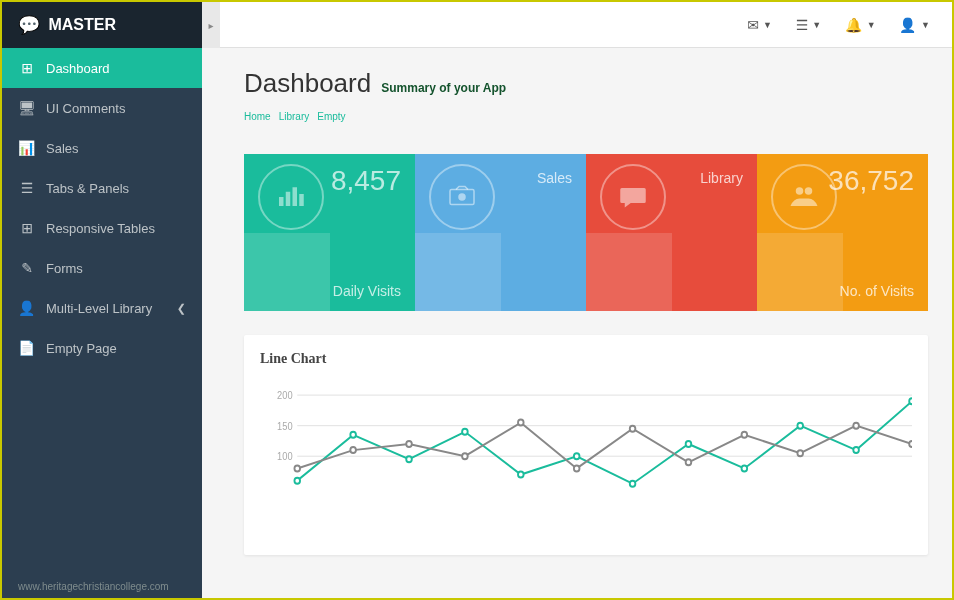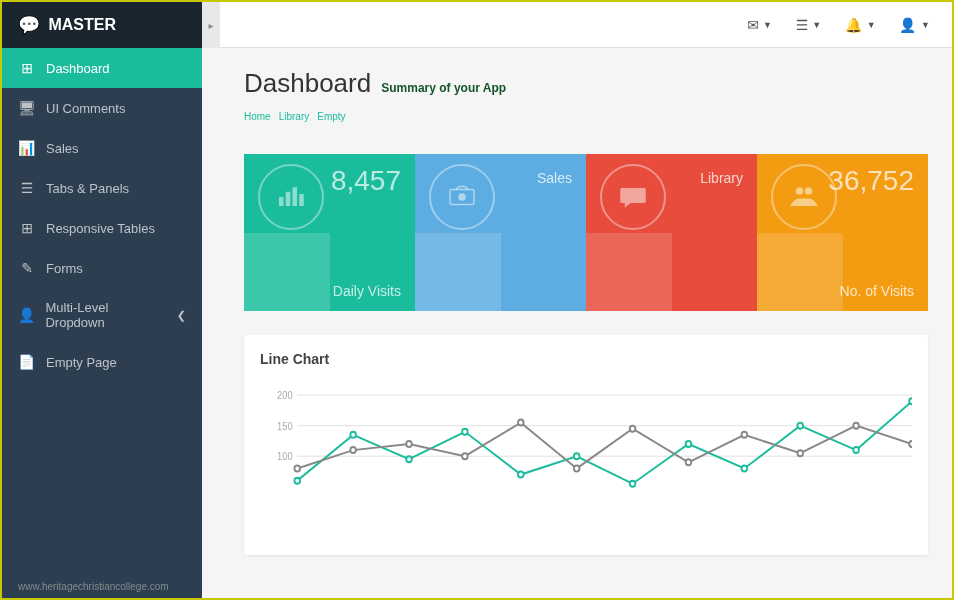--- a/index.html
+++ b/index.html
@@ -206,20 +206,21 @@
       background: #fff;
       padding: 16px;
       border-radius: 2px;
       box-shadow: 0 1px 3px rgba(0,0,0,0.08);
     }
     .chart-title {
       font-size: 14px;
       font-weight: 600;
       color: #444;
       margin-bottom: 12px;
+      font-family: Liberation Serif, serif;
     }
     .chart-container {
       width: 100%;
       height: 160px;
     }
     .chart-container svg {
       width: 100%;
       height: 100%;
     }
   </style>
@@ -258,21 +259,21 @@
     <span>Responsive Tables</span>
 
   </div>
       <div class="sidebar-item">
     <span class="item-icon">✎</span>
     <span>Forms</span>
 
   </div>
       <div class="sidebar-item">
     <span class="item-icon">👤</span>
-    <span>Multi-Level Dropdown</span>
+    <span>Multi-Level Library</span>
     <span class="arrow">❮</span>
   </div>
       <div class="sidebar-item">
     <span class="item-icon">📄</span>
     <span>Empty Page</span>
 
   </div>
     </nav>
   <div class="sidebar-footer">www.heritagechristiancollege.com</div>
 </div>

